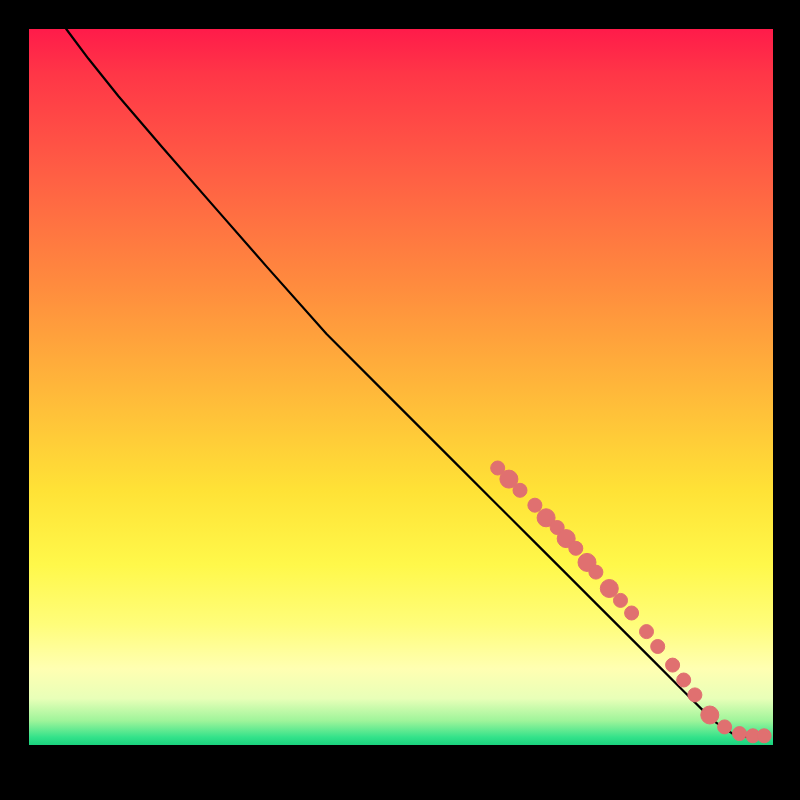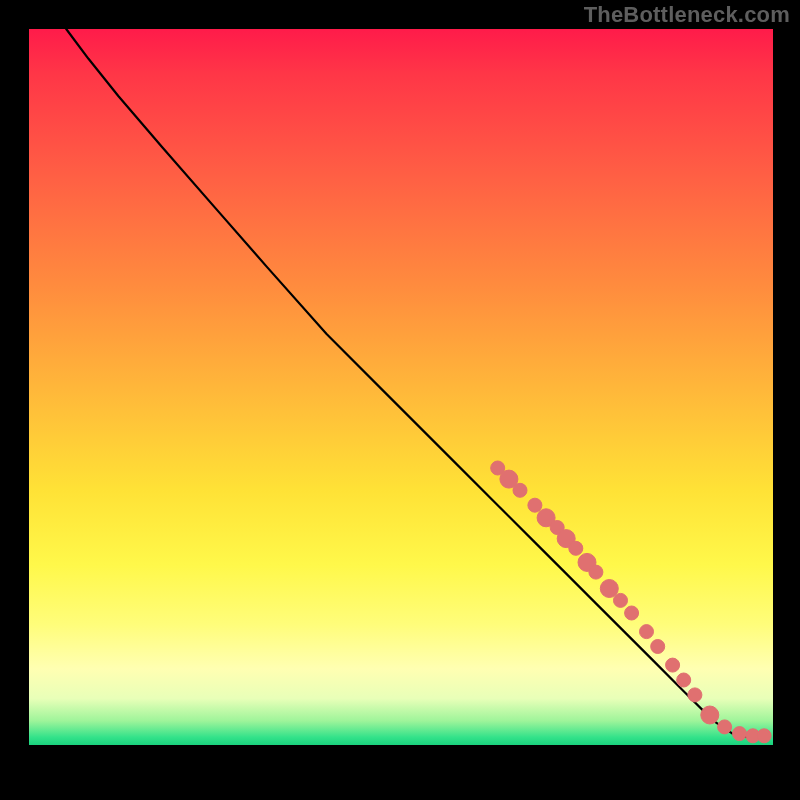--- a/index.html
+++ b/index.html
@@ -73,21 +73,20 @@
   .dot {
     fill: #e07070;
     stroke: #e07070;
   }
 </style>
 </head>
 <body>
 
 <div class="frame">
 
-  <div class="watermark">TheBottleneck.com</div>
 
   <div class="plot-area"></div>
 
   <svg class="curve" viewBox="0 0 744 744" preserveAspectRatio="none">
     <path id="curve-path" class="curve-line" d="M37.2 0.0 L59.5 29.8 L89.3 67.0 L133.9 119.0 L186.0 178.6 L238.1 238.1 L297.6 305.0 L357.1 364.6 L416.6 424.1 L468.7 476.2 L505.9 513.4 L535.7 543.1 L565.4 572.9 L595.2 602.6 L625.0 632.4 L654.7 662.2 L684.5 691.9 L706.8 706.8 L721.7 708.3 L736.6 708.3"></path>
     <g id="marker-layer">
         <circle cx="468.7" cy="439.0" r="7" class="dot"></circle>
         <circle cx="479.9" cy="450.1" r="9" class="dot"></circle>
         <circle cx="491.0" cy="461.3" r="7" class="dot"></circle>
         <circle cx="505.9" cy="476.2" r="7" class="dot"></circle>

